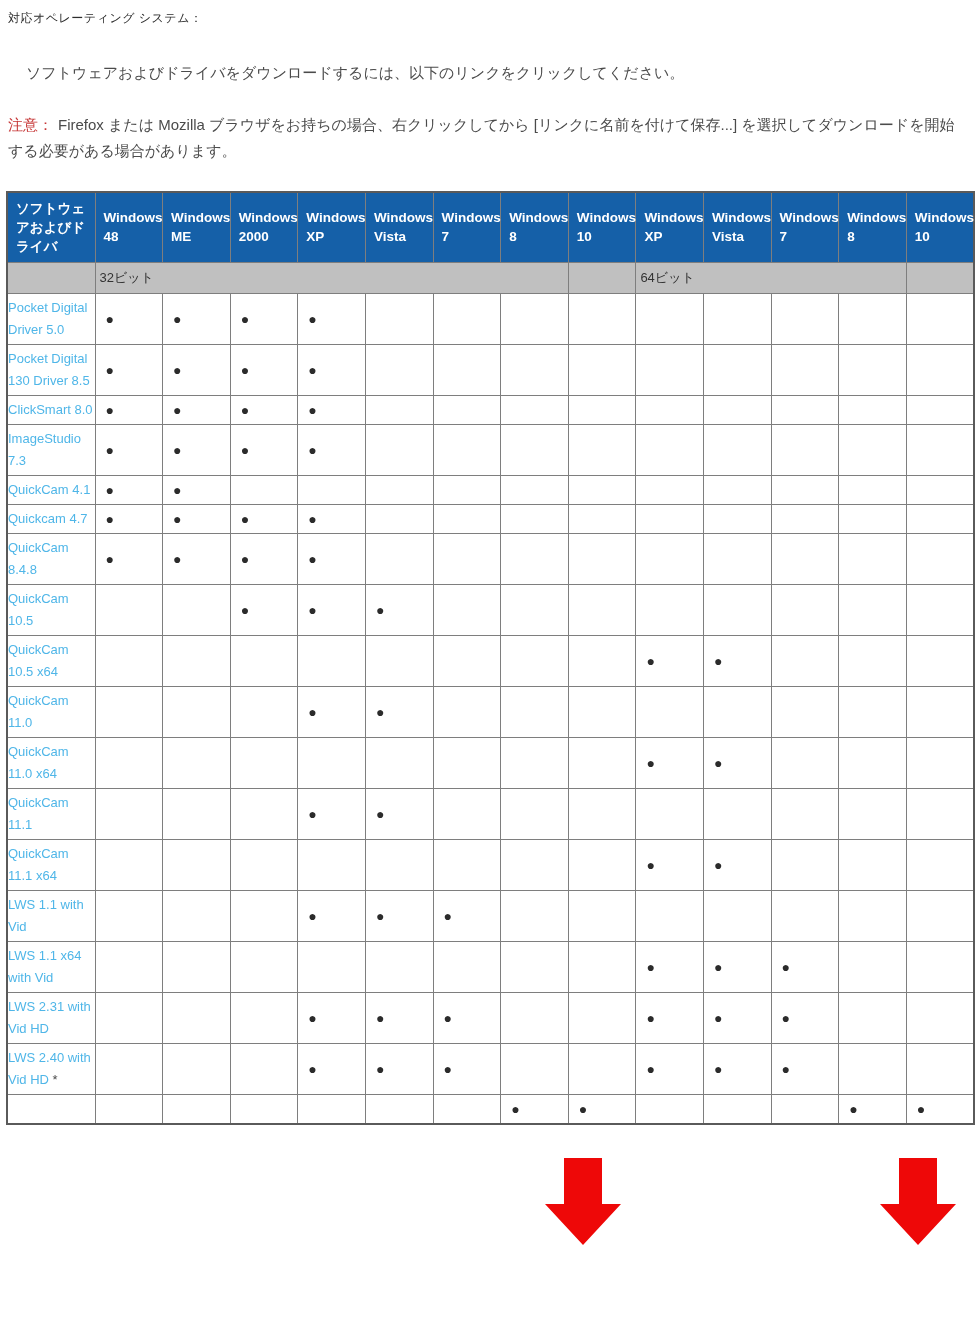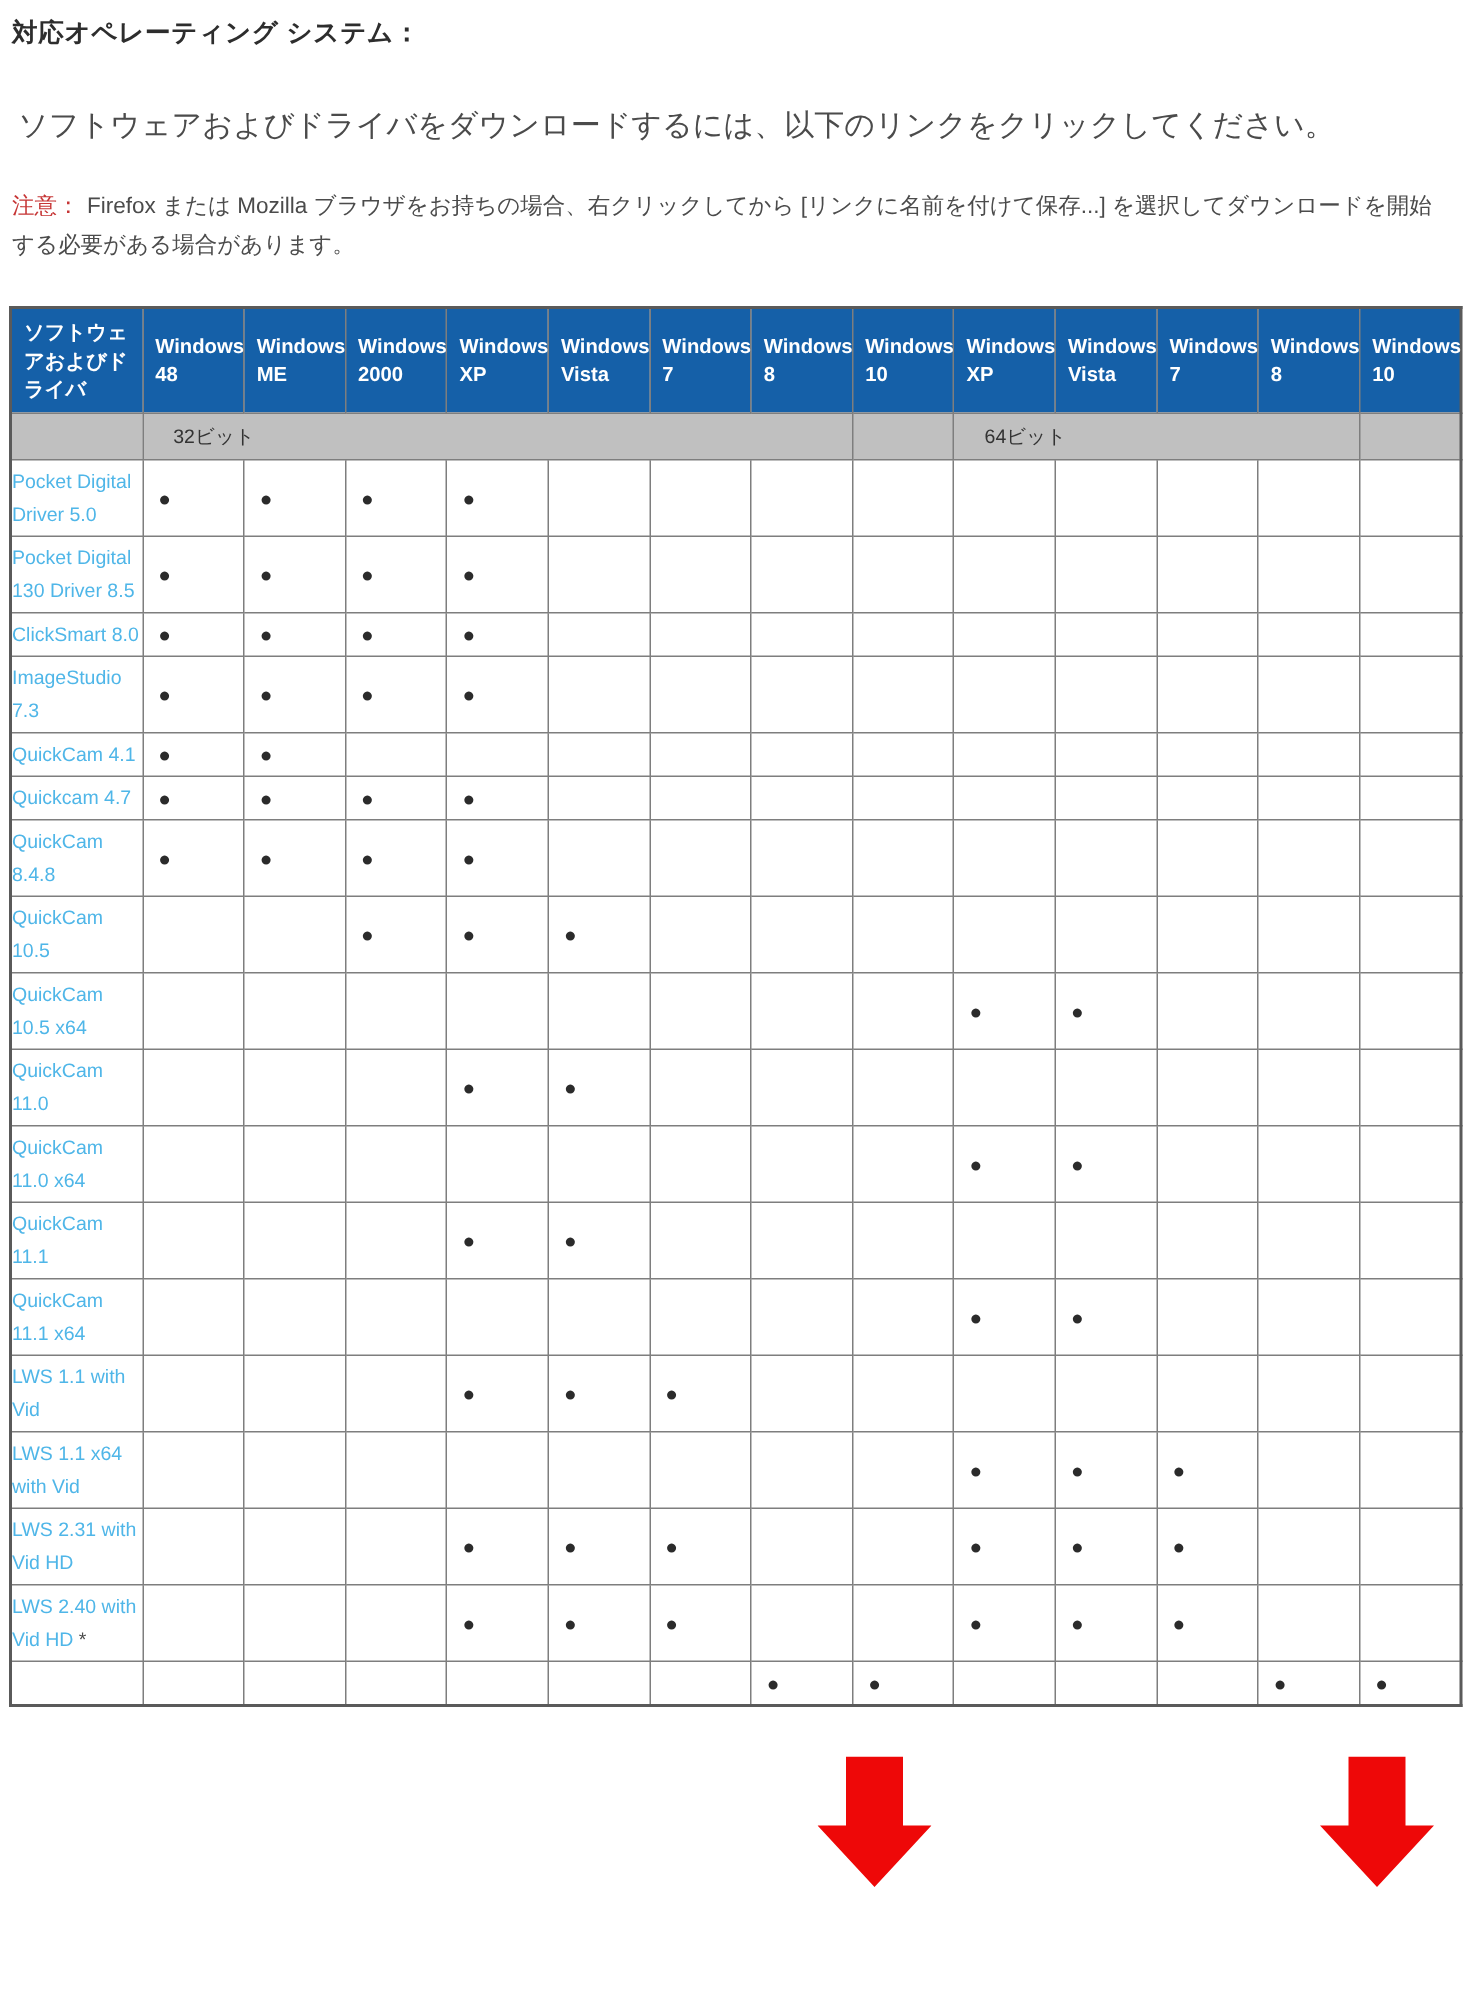--- a/index.html
+++ b/index.html
@@ -16,42 +16,42 @@
   }
   *{box-sizing:border-box;}
   html,body{margin:0;padding:0;}
   body{
     width:977px;height:1334px;overflow:hidden;background:#ffffff;
     font-family:"Liberation Sans","DejaVu Sans",sans-serif;
     color:var(--body-text);
   }
   .page{padding:6px 6px 0 6px;position:relative;}
   h2.title{
-    margin:4px 0 0 2px;font-size:17px;font-weight:700;color:var(--title-text);
+    margin:4px 0 0 2px;font-size:12px;font-weight:400;color:var(--title-text);
     letter-spacing:.5px;
   }
-  p.intro{margin:37px 0 0 6px;font-size:20px;line-height:1.4;color:var(--body-text);}
+  p.intro{margin:37px 0 0 20px;font-size:15px;line-height:1.4;color:var(--body-text);font-family:Liberation Mono, monospace;}
   p.note{margin:27px 0 0 2px;font-size:15px;line-height:1.75;color:var(--body-text);padding-right:2px;}
   .note-label{color:var(--note-red);margin-right:5px;}
   .table-wrap{position:relative;margin-top:26px;width:969px;}
   table.compat{
     width:969px;table-layout:fixed;border-collapse:collapse;
     border:2px solid var(--outer-border);
   }
   table.compat th,table.compat td{
     border:1px solid var(--grid-border);
     vertical-align:middle;text-align:left;
   }
   th.os{
     background:var(--header-bg);color:#ffffff;font-size:13.5px;font-weight:700;
     line-height:19px;padding:6px 3px 6px 8px;
   }
   tr.arch-row td{
     background:var(--arch-bg);color:#333333;font-size:13px;line-height:20px;
-    padding:5px 20px;
+    padding:5px 4px;
   }
   td.name{
     font-size:13px;line-height:22px;padding:3px 0;color:var(--body-text);
     overflow:hidden;
   }
   td.name a{color:var(--link-color);text-decoration:none;cursor:pointer;}
   td.name .sfx{color:var(--body-text);}
   td.dot{
     font-size:14px;line-height:22px;padding:3px 3px 3px 10px;color:var(--dot-color);
   }

